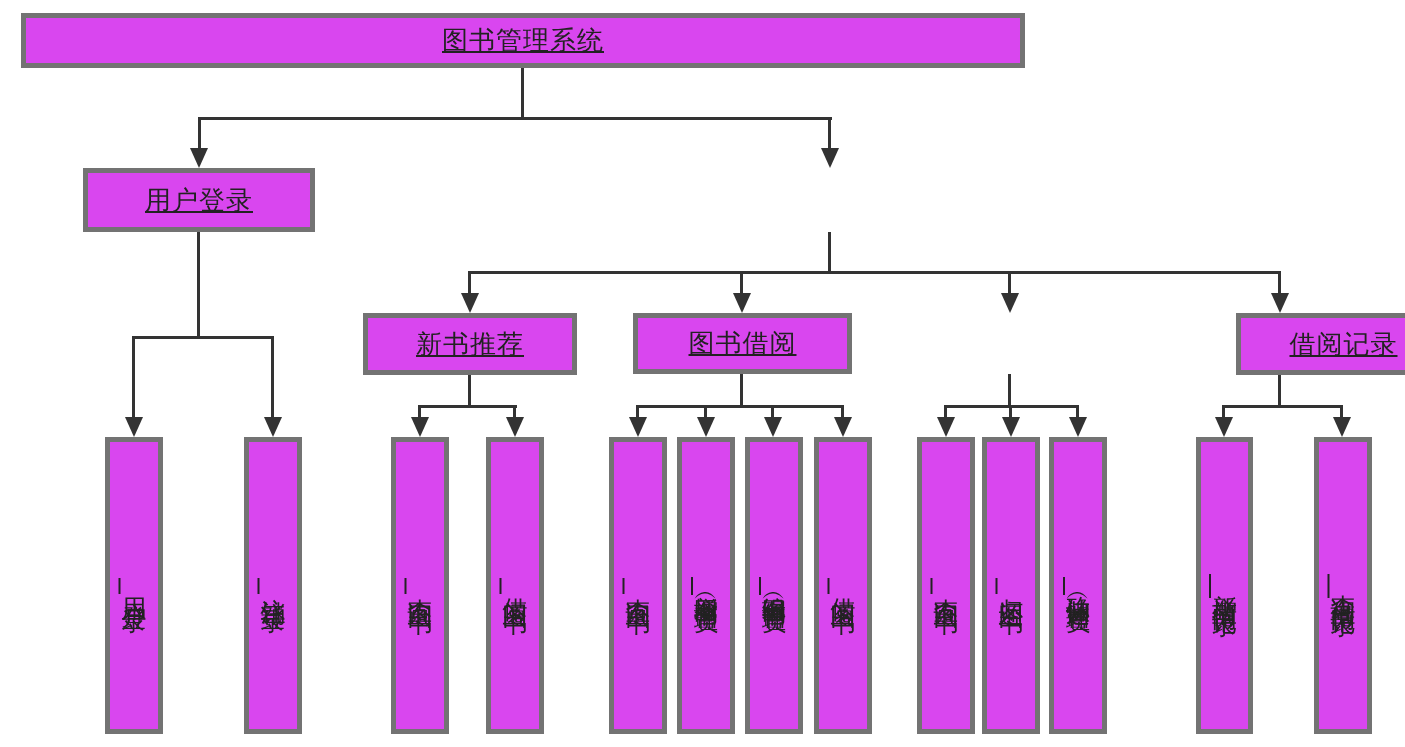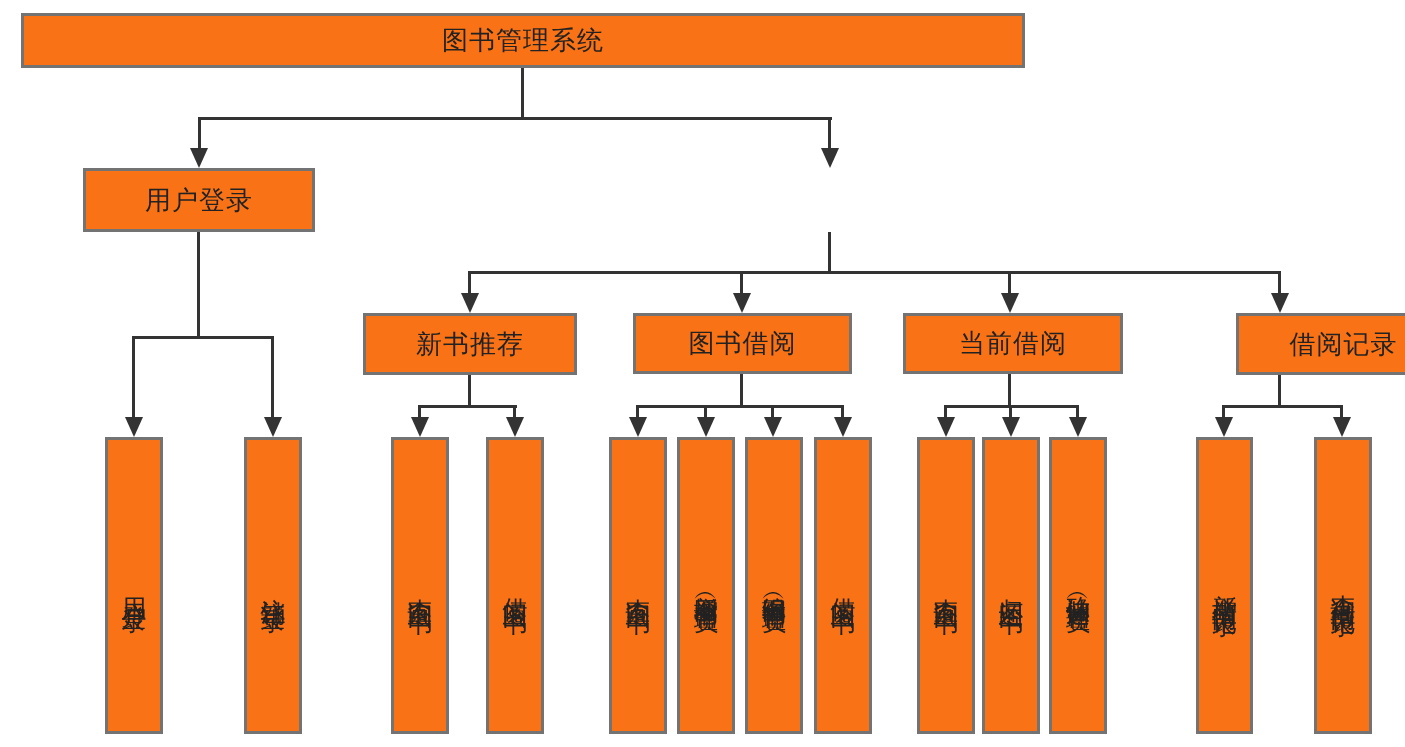--- a/index.html
+++ b/index.html
@@ -7,26 +7,27 @@
     position: relative;
     width: 1405px;
     height: 747px;
     background: #ffffff;
     font-family: "DejaVu Sans", sans-serif;
     overflow: hidden;
   }
   .box {
     position: absolute;
     box-sizing: border-box;
-    border: 3px solid #737373;
-    background: #f97316;
+    border: 5px solid #737373;
+    background: #d946ef;
     display: flex;
     align-items: center;
     justify-content: center;
     color: #222222;
+    text-decoration: underline;
   }
   .box.h { font-size: 26px; letter-spacing: 1px; white-space: nowrap; }
   .box.v {
     writing-mode: vertical-rl;
     text-orientation: mixed;
     font-size: 25px;
     letter-spacing: 4px;
     line-height: 1;
   }
   .box.v.long { letter-spacing: 2px; font-size: 24px; }
@@ -79,21 +80,20 @@
   <div class="ahead" style="left:461px; top:293px;"></div>
   <div class="vline" style="left:740px; top:271px; height:25px;"></div>
   <div class="ahead" style="left:733px; top:293px;"></div>
   <div class="vline" style="left:1008px; top:271px; height:25px;"></div>
   <div class="ahead" style="left:1001px; top:293px;"></div>
   <div class="vline" style="left:1278px; top:271px; height:25px;"></div>
   <div class="ahead" style="left:1271px; top:293px;"></div>
 
   <div class="box h" style="left:363px; top:313px; width:214px; height:62px;">新书推荐</div>
   <div class="box h" style="left:633px; top:313px; width:219px; height:61px;">图书借阅</div>
-  <div class="box h" style="left:903px; top:313px; width:220px; height:61px;">当前借阅</div>
   <div class="box h" style="left:1236px; top:313px; width:215px; height:62px;">借阅记录</div>
 
   <div class="vline" style="left:468px; top:375px; height:33px;"></div>
   <div class="hline" style="left:418px; top:405px; width:99px;"></div>
   <div class="vline" style="left:418px; top:405px; height:15px;"></div>
   <div class="ahead" style="left:411px; top:417px;"></div>
   <div class="vline" style="left:513px; top:405px; height:15px;"></div>
   <div class="ahead" style="left:506px; top:417px;"></div>
 
   <div class="vline" style="left:740px; top:374px; height:34px;"></div>

